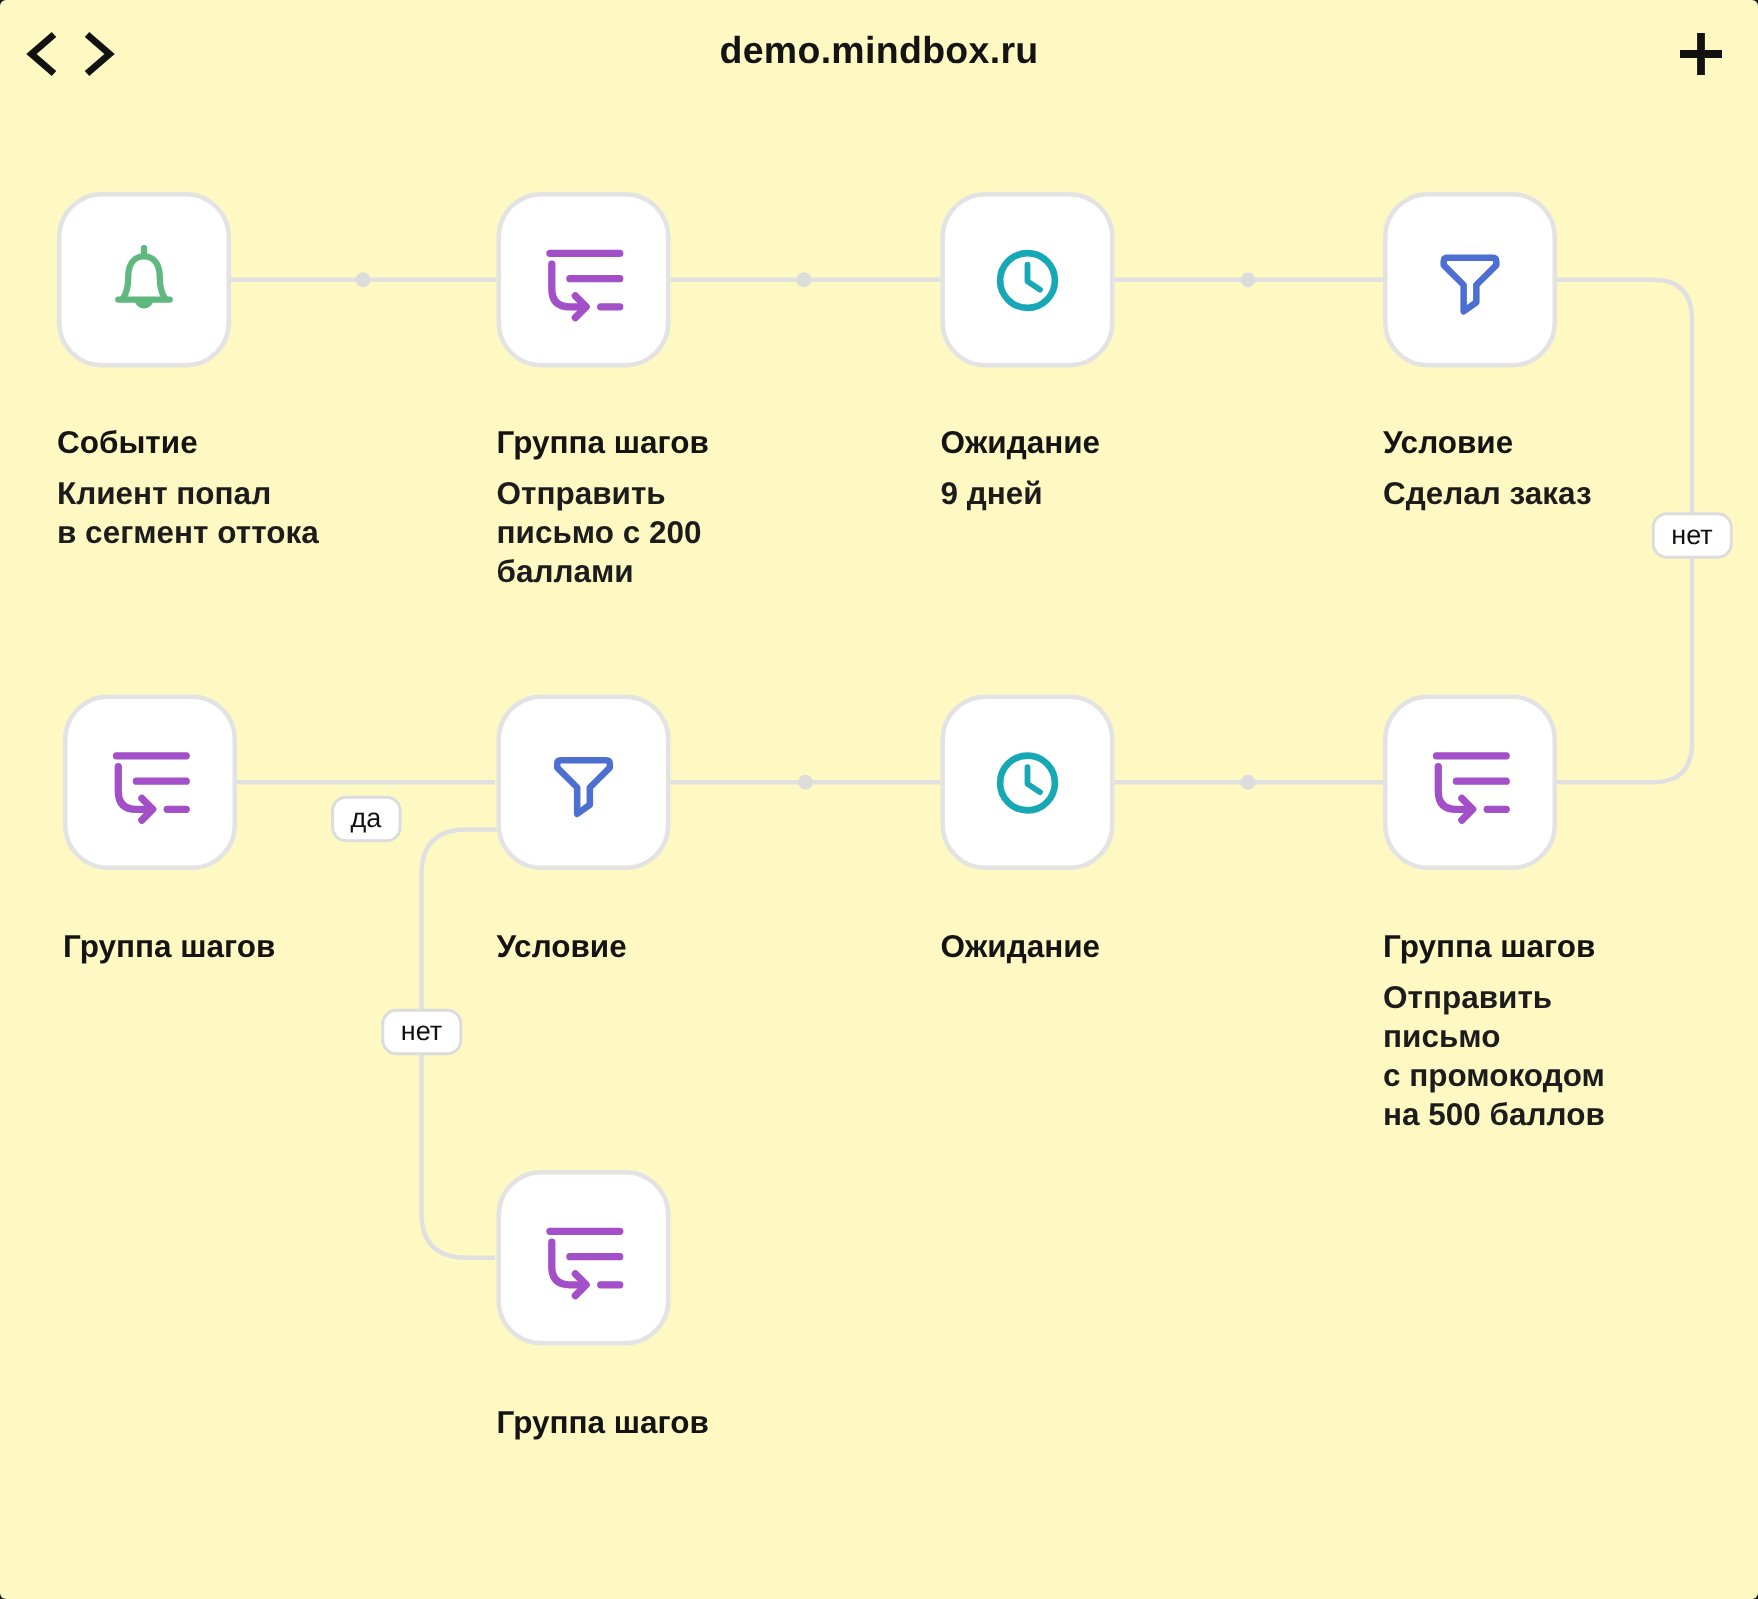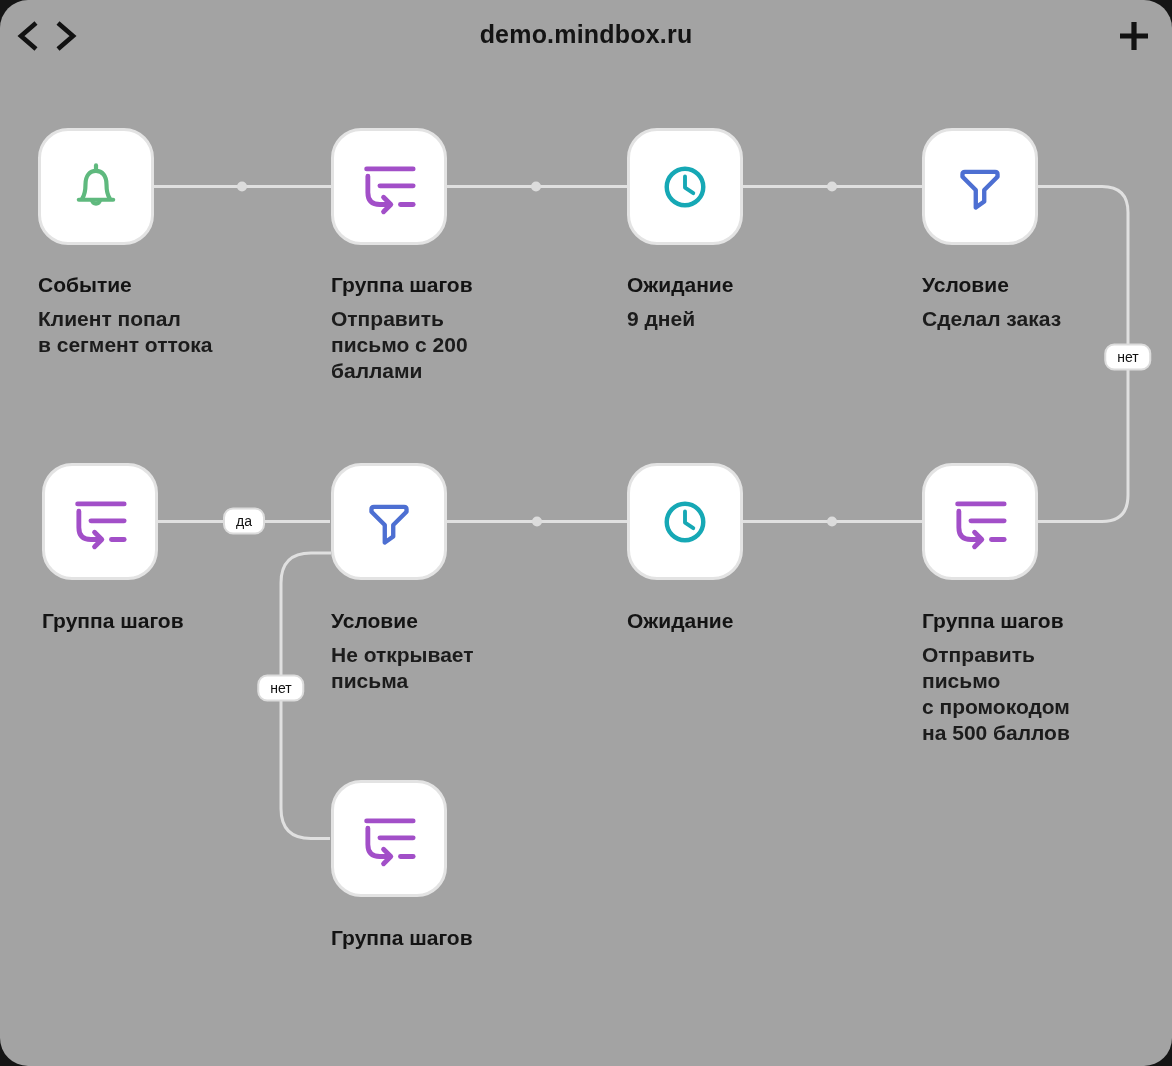--- a/index.html
+++ b/index.html
@@ -4,22 +4,22 @@
 <style>
   html,body{margin:0;padding:0;}
   body{
     width:1172px;height:1066px;
     background:#151515;
     font-family:"Liberation Sans", sans-serif;
     -webkit-font-smoothing:antialiased;
   }
   .app{
     position:absolute;inset:0;
-    background:#a3a3a3;
-    border-radius:28px;
+    background:#fef9c3;
+    border-radius:4px;
     overflow:hidden;
   }
   
   .hdr-title{
     position:absolute;top:20px;left:0;width:100%;
     text-align:center;
     font-size:25px;font-weight:700;color:#141414;
     letter-spacing:.2px;
   }
   .nav-btns{position:absolute;top:19px;left:14px;display:flex;gap:6px;}
@@ -29,28 +29,28 @@
   .canvas{position:absolute;inset:0;}
   svg.edges{position:absolute;left:0;top:0;}
   
   .node-box{
     position:absolute;width:116px;height:117px;
     background:#fff;border:3px solid #e3e3e3;border-radius:30px;
     box-sizing:border-box;
     display:flex;align-items:center;justify-content:center;
     cursor:pointer;
   }
-  .node-text{position:absolute;width:380px;}
+  .node-text{position:absolute;width:380px;margin-top:11px;}
   .node-title{font-size:21px;font-weight:700;color:#141414;line-height:27px;}
   .node-sub{font-size:21px;font-weight:700;color:#1c1c1c;line-height:26px;margin-top:8px;white-space:pre;}
   
   .badge{
     position:absolute;transform:translate(-50%,-50%);
     background:#fff;border:2.5px solid #dcdcdc;border-radius:10px;
-    font-size:14px;color:#111;padding:4px 11px 5px;line-height:1;
+    font-size:18px;color:#111;padding:4px 11px 5px;line-height:1;
   }
 </style>
 </head>
 <body>
 
 <div class="app">
 
   <div class="nav-btns">
     <svg class="nav-btn" width="30" height="34" viewBox="0 0 30 34">
       <polyline points="22,4 7,17 22,30" fill="none" stroke-width="4.6" stroke="#121212"></polyline>
@@ -82,21 +82,21 @@
       <g stroke="none" fill="#dcdcdc">
         <circle cx="242" cy="186.5" r="5"></circle>
         <circle cx="536" cy="186.5" r="5"></circle>
         <circle cx="832" cy="186.5" r="5"></circle>
         <circle cx="537" cy="521.5" r="5"></circle>
         <circle cx="832" cy="521.5" r="5"></circle>
       </g>
     </svg>
 
     <div class="badge" style="left:1128px;top:357px;">нет</div>
-    <div class="badge" style="left:244px;top:521px;">да</div>
+    <div class="badge" style="left:244px;top:546px;">да</div>
     <div class="badge" style="left:281px;top:688px;">нет</div>
 
     <div class="node-box" style="left:38px;top:128px;">
       <svg width="62" height="62" viewBox="0 0 56 56">
         <g fill="none" stroke-width="3.8" stroke-linecap="round" stroke-linejoin="round" stroke="#5fb97e">
           <path d="M28 8.5 V13"></path>
           <path d="M12.5 39.5 H43.5"></path>
           <path d="M40.5 38.5 C38.5 35.5 37.5 31 37.5 26 C37.5 17.5 33.5 13.5 28 13.5 C22.5 13.5 18.5 17.5 18.5 26 C18.5 31 17.5 35.5 15.5 38.5"></path>
           <path d="M24.5 40 a3.5 3 0 0 0 7 0"></path>
         </g>
@@ -164,22 +164,20 @@
       <div class="node-title">Группа шагов</div>
     </div>
 
     <div class="node-box" style="left:331px;top:463px;">
       <svg width="58" height="58" viewBox="0 0 48 48">
         <path d="M9.5 15.5 V13.5 Q9.5 11.5 11.5 11.5 H36.5 Q38.5 11.5 38.5 13.5 V15.5 L27.5 26.5 V36 L20.5 41 V26.5 Z" fill="none" stroke-width="3.6" stroke-linejoin="round" stroke="#4d6fd2"></path>
       </svg>
     </div>
     <div class="node-text" style="left:331px;top:607px;">
       <div class="node-title">Условие</div>
-      <div class="node-sub">Не открывает
-письма</div>
     </div>
 
     <div class="node-box" style="left:627px;top:463px;">
       <svg width="62" height="62" viewBox="0 0 56 56">
         <g fill="none" stroke-linecap="round" stroke-linejoin="round" stroke="#16a8b5">
           <circle cx="28" cy="28" r="16.5" stroke-width="4"></circle>
           <path d="M28 18.5 V28.5 L35.5 33.5" stroke-width="3.5"></path>
         </g>
       </svg>
     </div>

